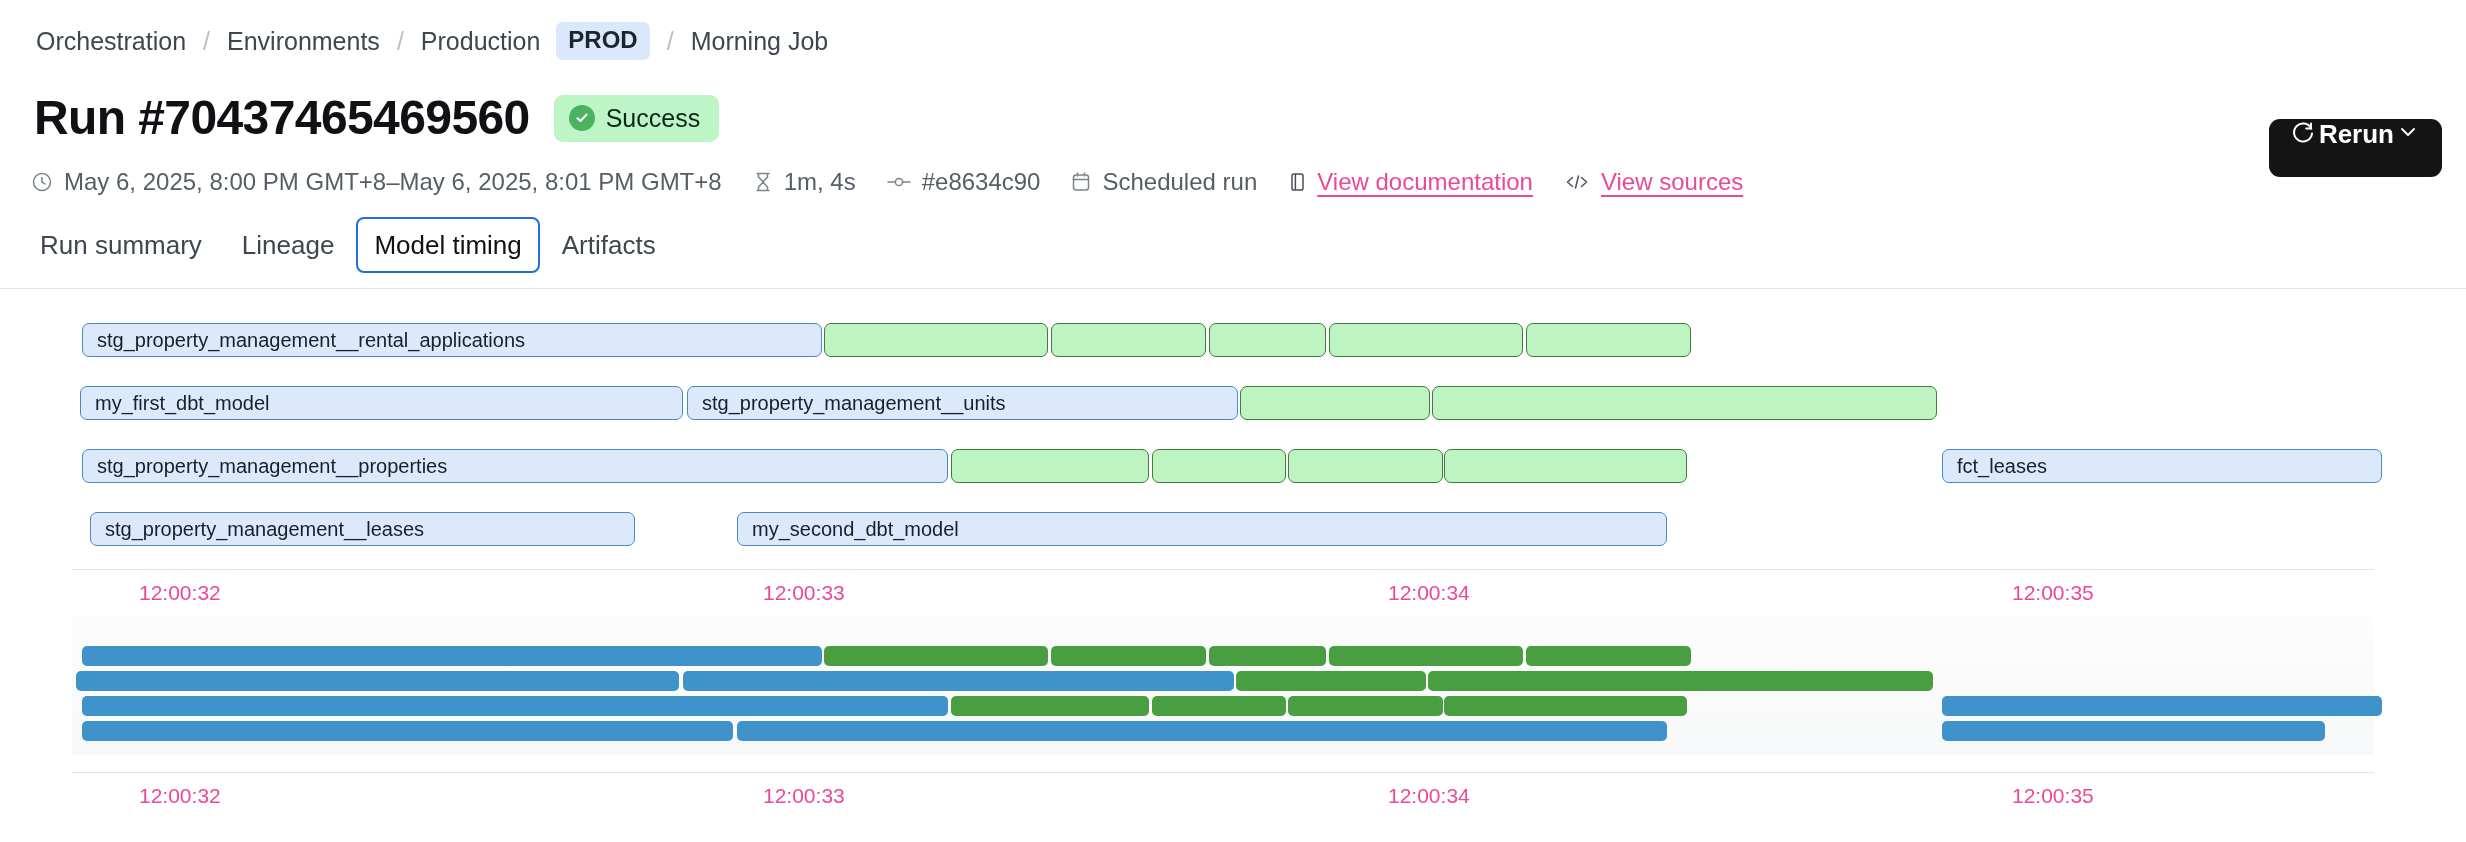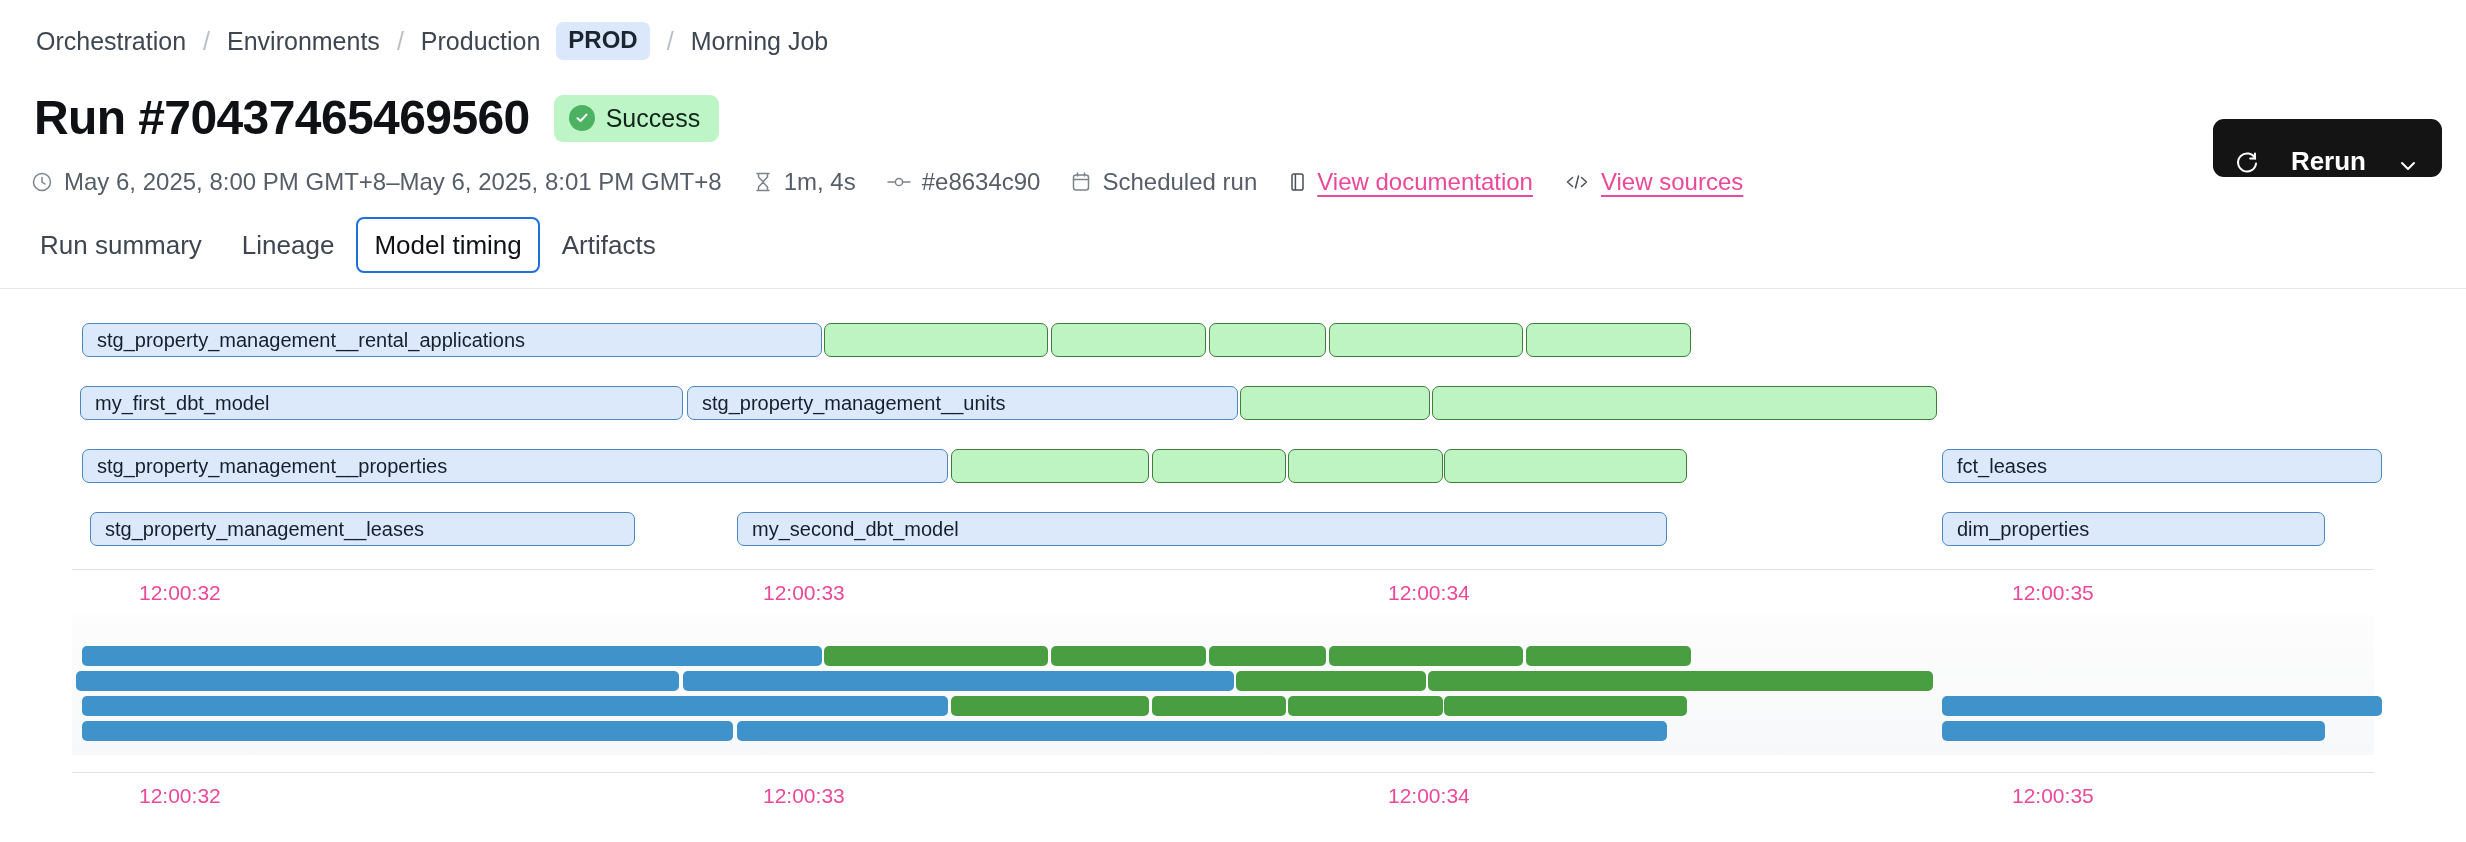--- a/index.html
+++ b/index.html
@@ -87,21 +87,21 @@
   
   .rerun-btn {
     position: absolute;
     right: 24px; top: 119px;
     background: #141414;
     color: #ffffff;
     border: none;
     border-radius: 11px;
     height: 58px;
     padding: 0 22px 0 20px;
-    display: flex; align-items: flex-end; gap: 30px;
+    display: flex; align-items: flex-start; gap: 2px;
     font-size: 26px;
     font-weight: 700;
     font-family: "Liberation Sans", sans-serif;
     cursor: pointer;
   }
   .rerun-btn svg { display: block; }
 
   
   .tabs {
     position: absolute;
@@ -335,23 +335,20 @@
         <div class="bar model" style="left: 1942px; width: 440px; height: 34px;">
           <span class="bar-label">fct_leases</span>
         </div>
       </div>
       <div class="gantt-row" style="position: absolute; left: 0px; top: 217px; height: 34px; width: 2466px;">
         <div class="bar model" style="left: 70px; width: 545px; height: 34px; margin-left: 20px;">
           <span class="bar-label">stg_property_management__leases</span>
         </div>
         <div class="bar model" style="left: 737px; width: 930px; height: 34px;">
           <span class="bar-label">my_second_dbt_model</span>
-        </div>
-        <div class="bar model" style="left: 1942px; width: 383px; height: 34px;">
-          <span class="bar-label">dim_properties</span>
         </div>
       </div>
       <div class="axis-rule" style="top: 274px;"></div>
       <div class="axis-tick" style="left: 139px; top: 285px;">12:00:32</div>
       <div class="axis-tick" style="left: 763px; top: 285px;">12:00:33</div>
       <div class="axis-tick" style="left: 1388px; top: 285px;">12:00:34</div>
       <div class="axis-tick" style="left: 2012px; top: 285px;">12:00:35</div>
     </div>
   <div class="gantt mini" id="overview-gantt" style="position: absolute; left: 0px; top: 320px; width: 2466px; height: 220px;">
       <div class="mini-bg" style="top: 0px; height: 140px;"></div>

